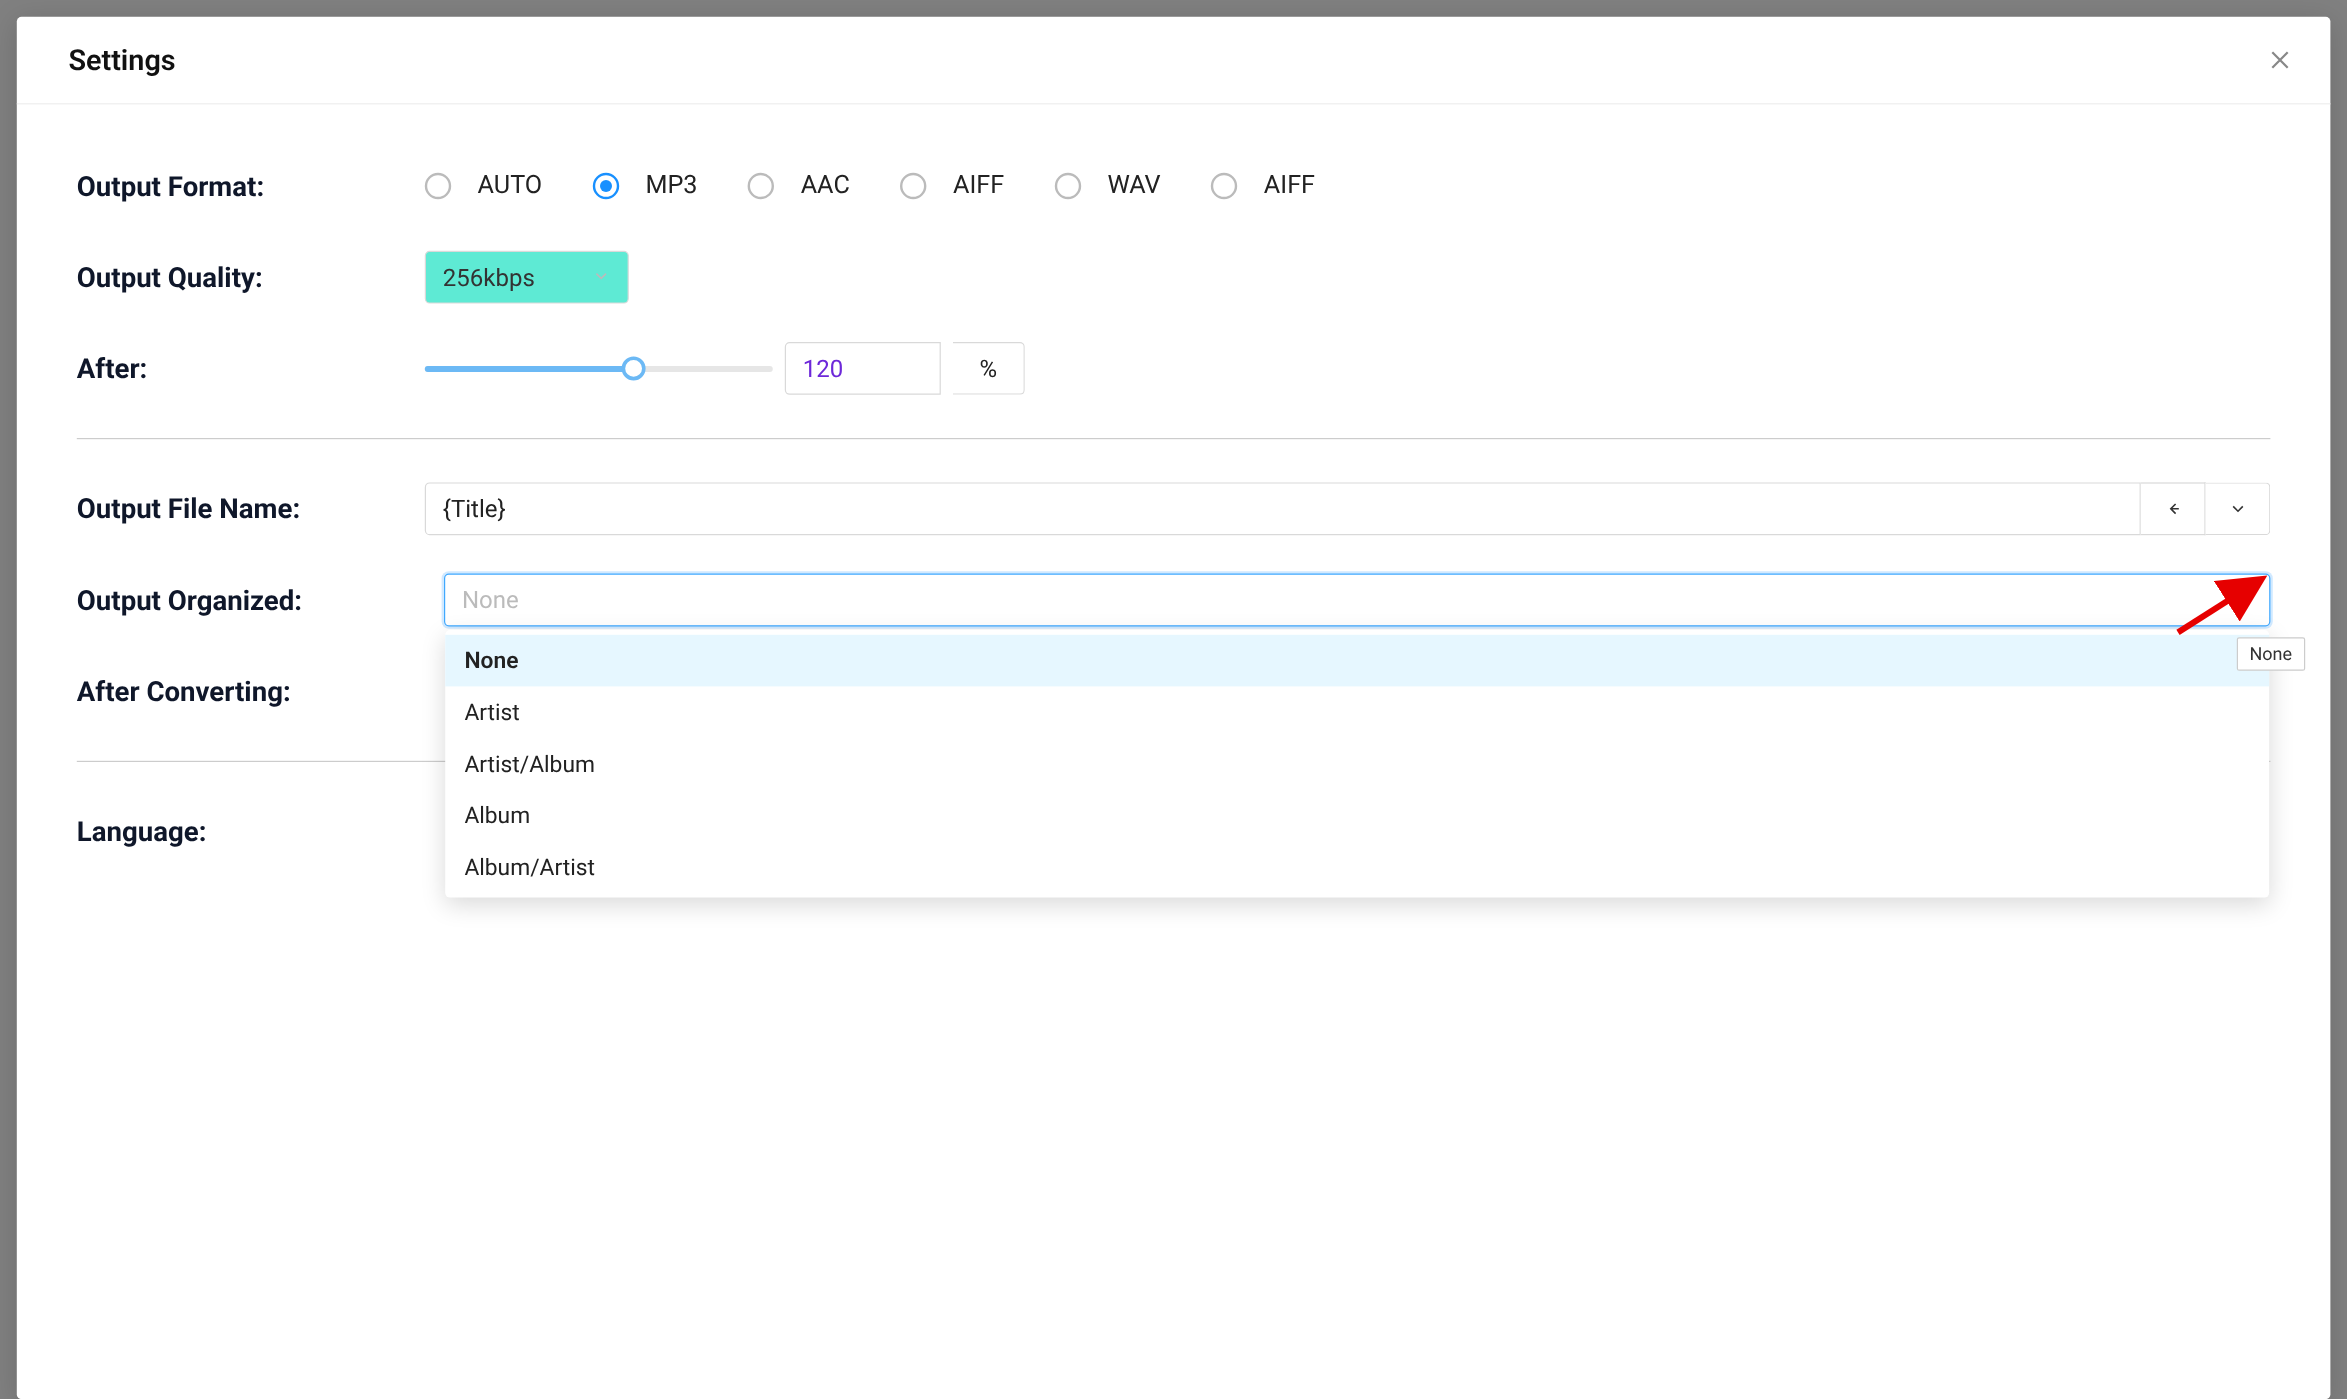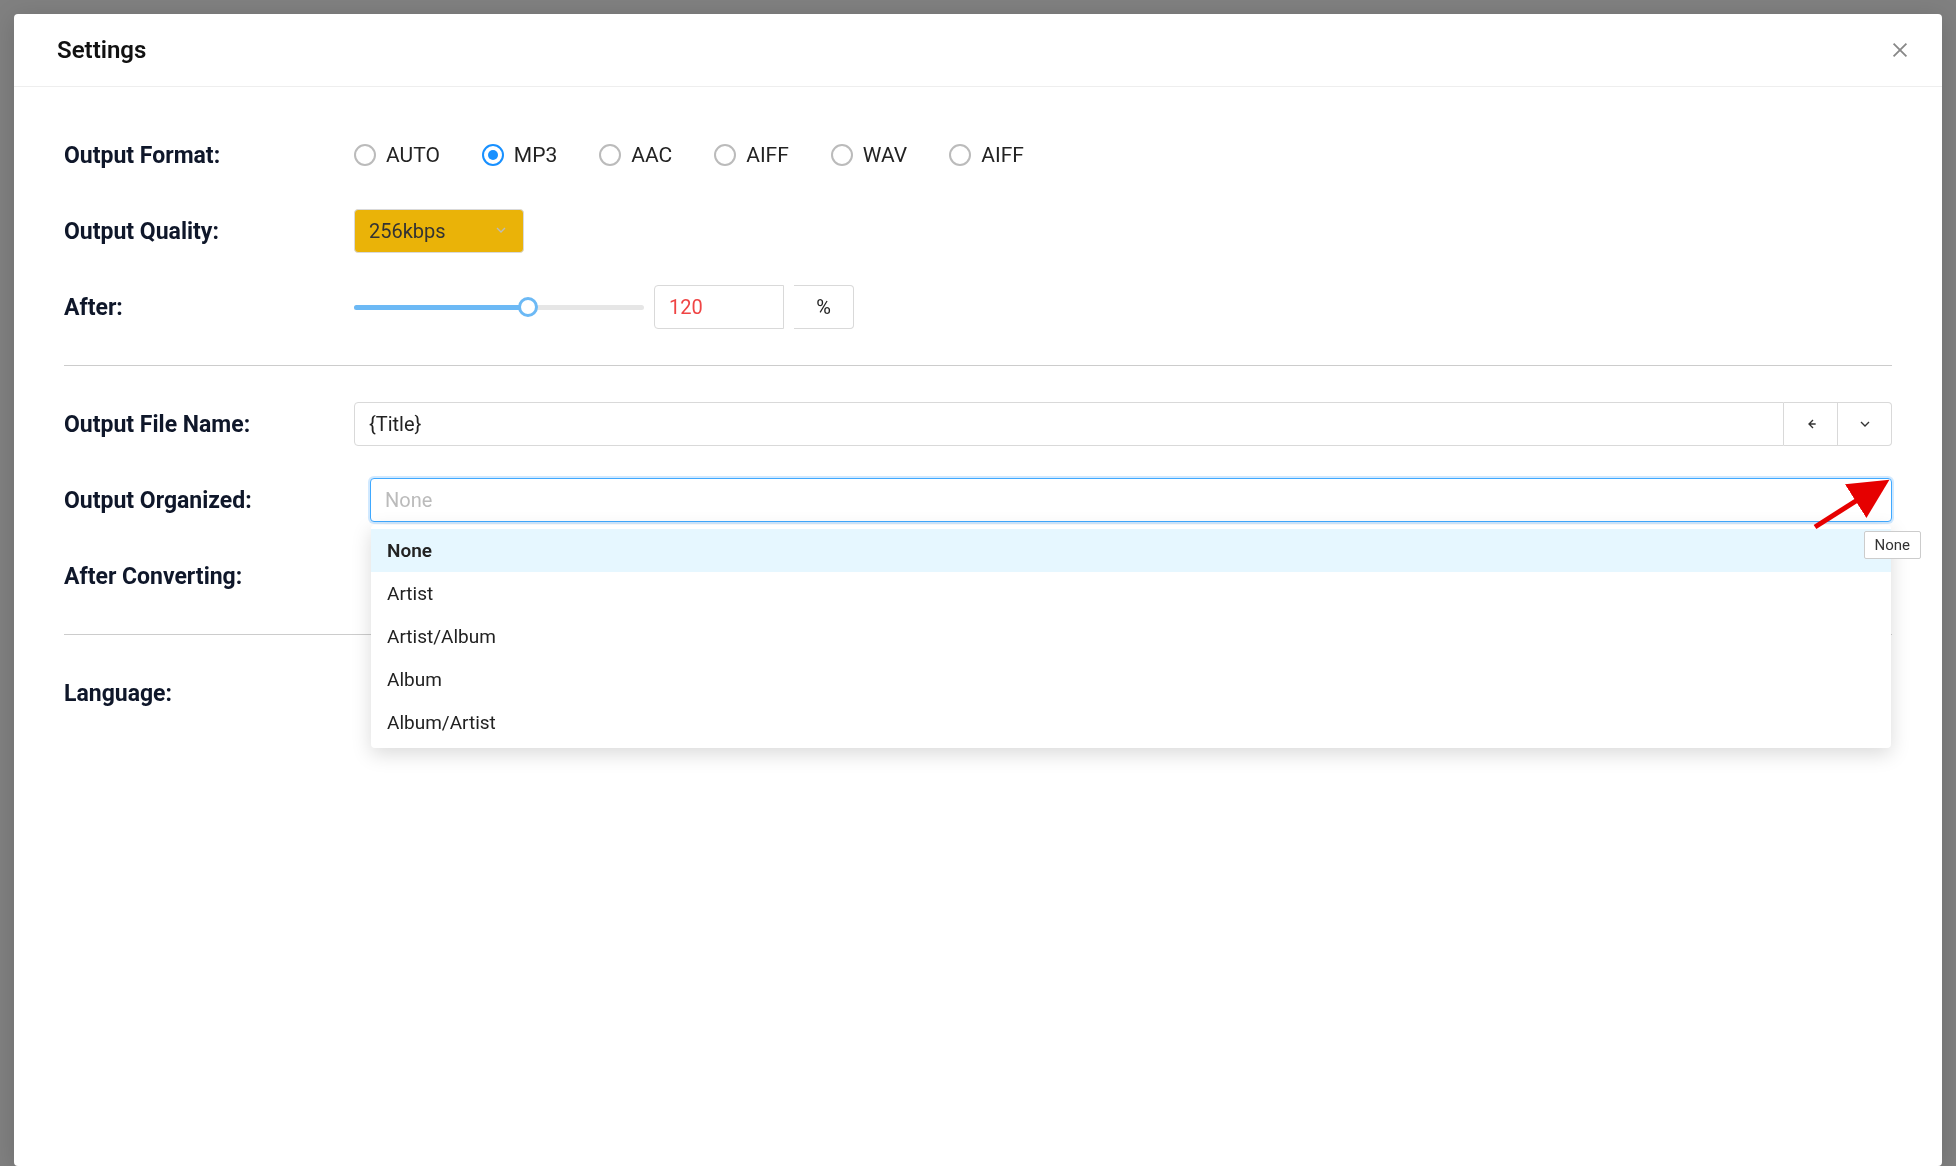--- a/index.html
+++ b/index.html
@@ -72,21 +72,21 @@
     align-items: center;
     gap: 10px;
     position: relative;
   }
 
   
   .radio-group { display: flex; gap: 42px; }
   .radio {
     display: flex;
     align-items: center;
-    gap: 10px;
+    gap: 22px;
     cursor: pointer;
   }
   .radio-ring {
     width: 22px; height: 22px;
     border: 2px solid #bbb;
     border-radius: 50%;
     display: flex; align-items: center; justify-content: center;
   }
   .radio.selected .radio-ring { border-color: #1890ff; }
   .radio-dot { width: 10px; height: 10px; border-radius: 50%; background: transparent; }
@@ -95,21 +95,21 @@
 
   
   .select {
     height: 44px;
     border: 1px solid #d9d9d9;
     border-radius: 4px;
     display: flex;
     align-items: center;
     justify-content: space-between;
     padding: 0 14px;
-    background: #eab308;
+    background: #5eead4;
     font-size: 20px;
     color: #333;
     cursor: pointer;
     min-width: 170px;
   }
   .select .chev { color: #bbb; }
 
   
   .slider {
     position: relative;
@@ -145,21 +145,21 @@
 
   .number-input {
     width: 130px;
     height: 44px;
     border: 1px solid #d9d9d9;
     border-radius: 4px 0 0 4px;
     display: flex;
     align-items: center;
     padding: 0 14px;
     font-size: 20px;
-    color: #ef4444;
+    color: #6d28d9;
     background: #fff;
   }
   .unit-box {
     width: 60px;
     height: 44px;
     border: 1px solid #d9d9d9;
     border-left: none;
     border-radius: 0 4px 4px 0;
     display: flex;
     align-items: center;

